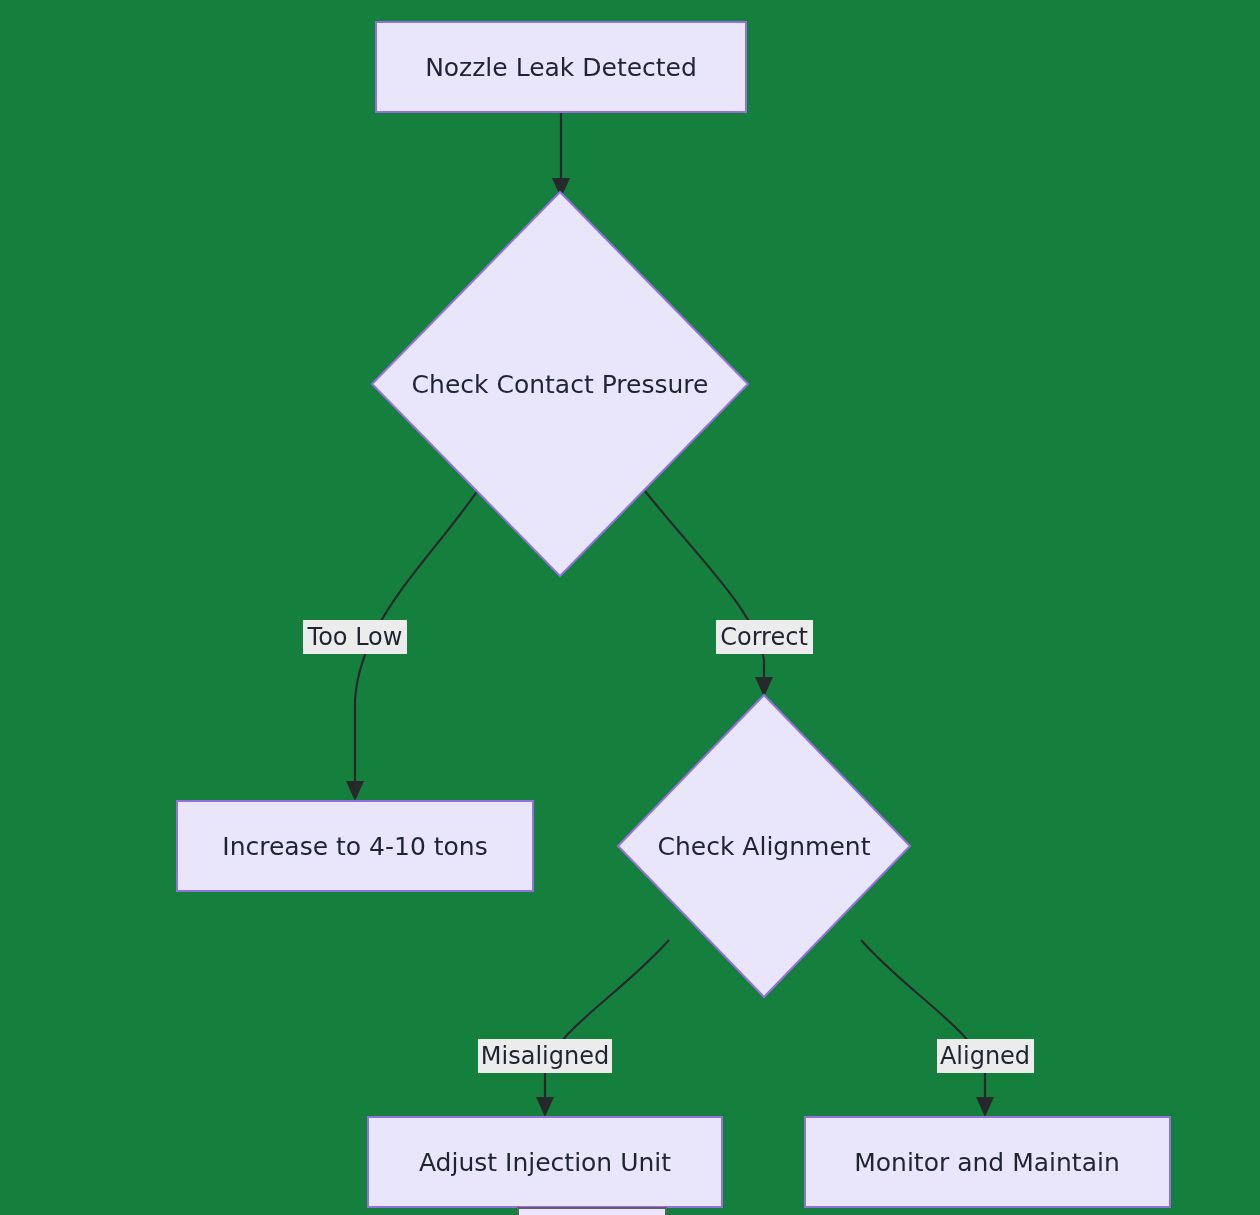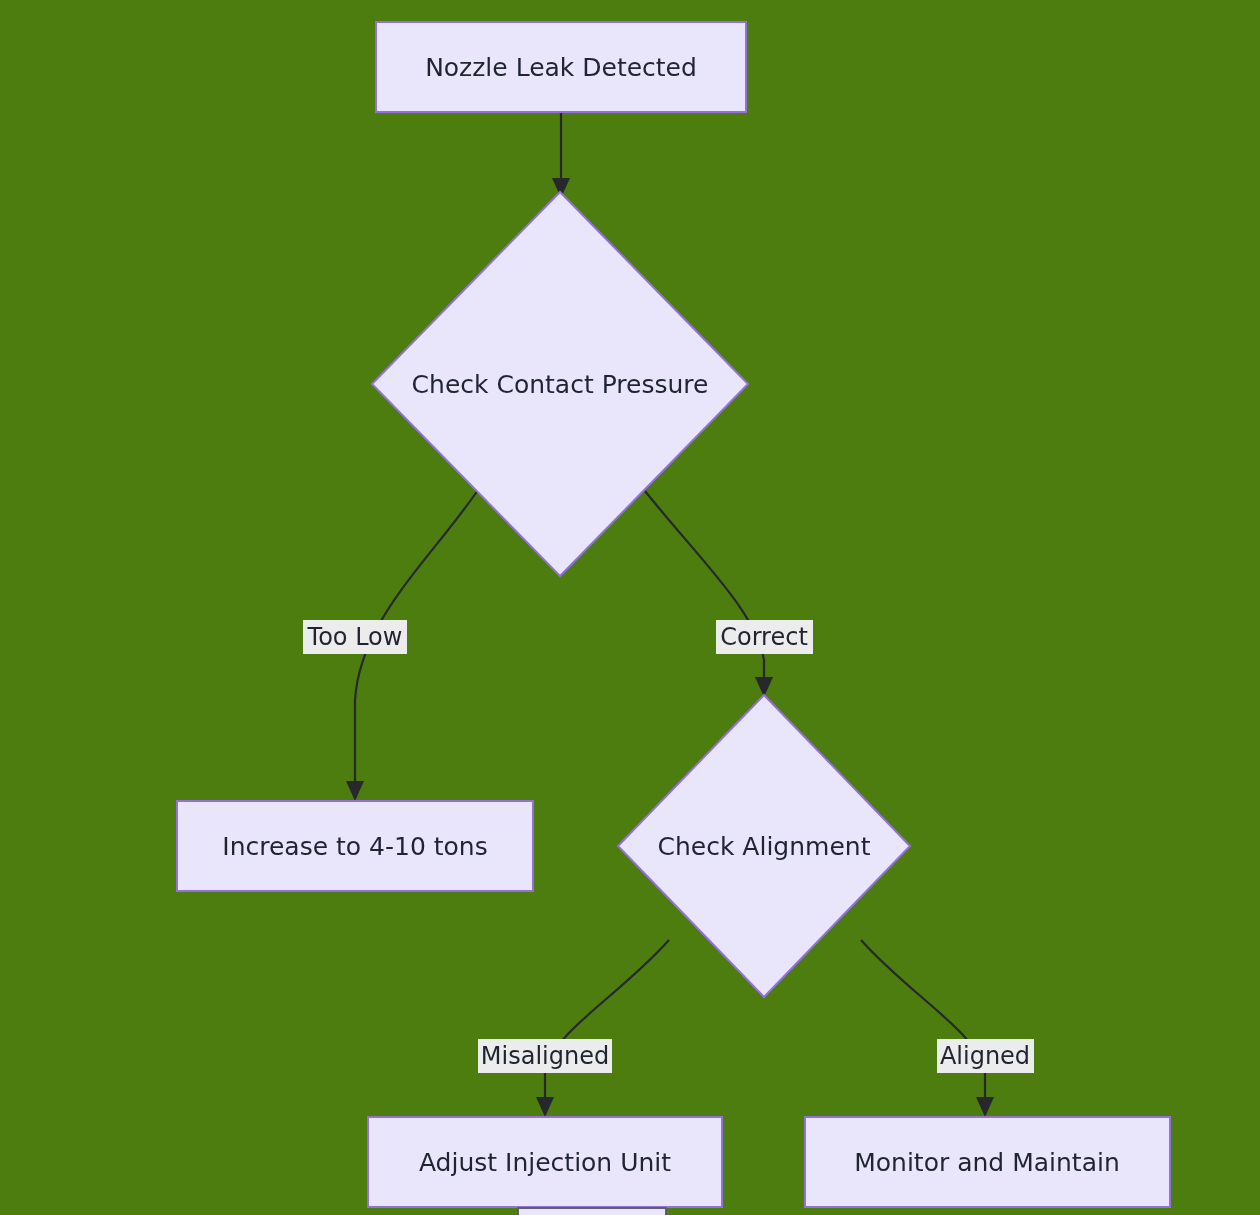--- a/index.html
+++ b/index.html
@@ -10,21 +10,21 @@
   body {
     width: 1260px;
     height: 1215px;
     overflow: hidden;
     font-family: "DejaVu Sans", sans-serif;
   }
   #flowchart-root {
     position: relative;
     width: 1260px;
     height: 1215px;
-    background: #4d7c0f;
+    background: #15803d;
   }
   svg.chart {
     display: block;
     width: 1260px;
     height: 1215px;
   }
   .node-shape {
     fill: #e9e6fb;
     stroke: #9370db;
     stroke-width: 2;

